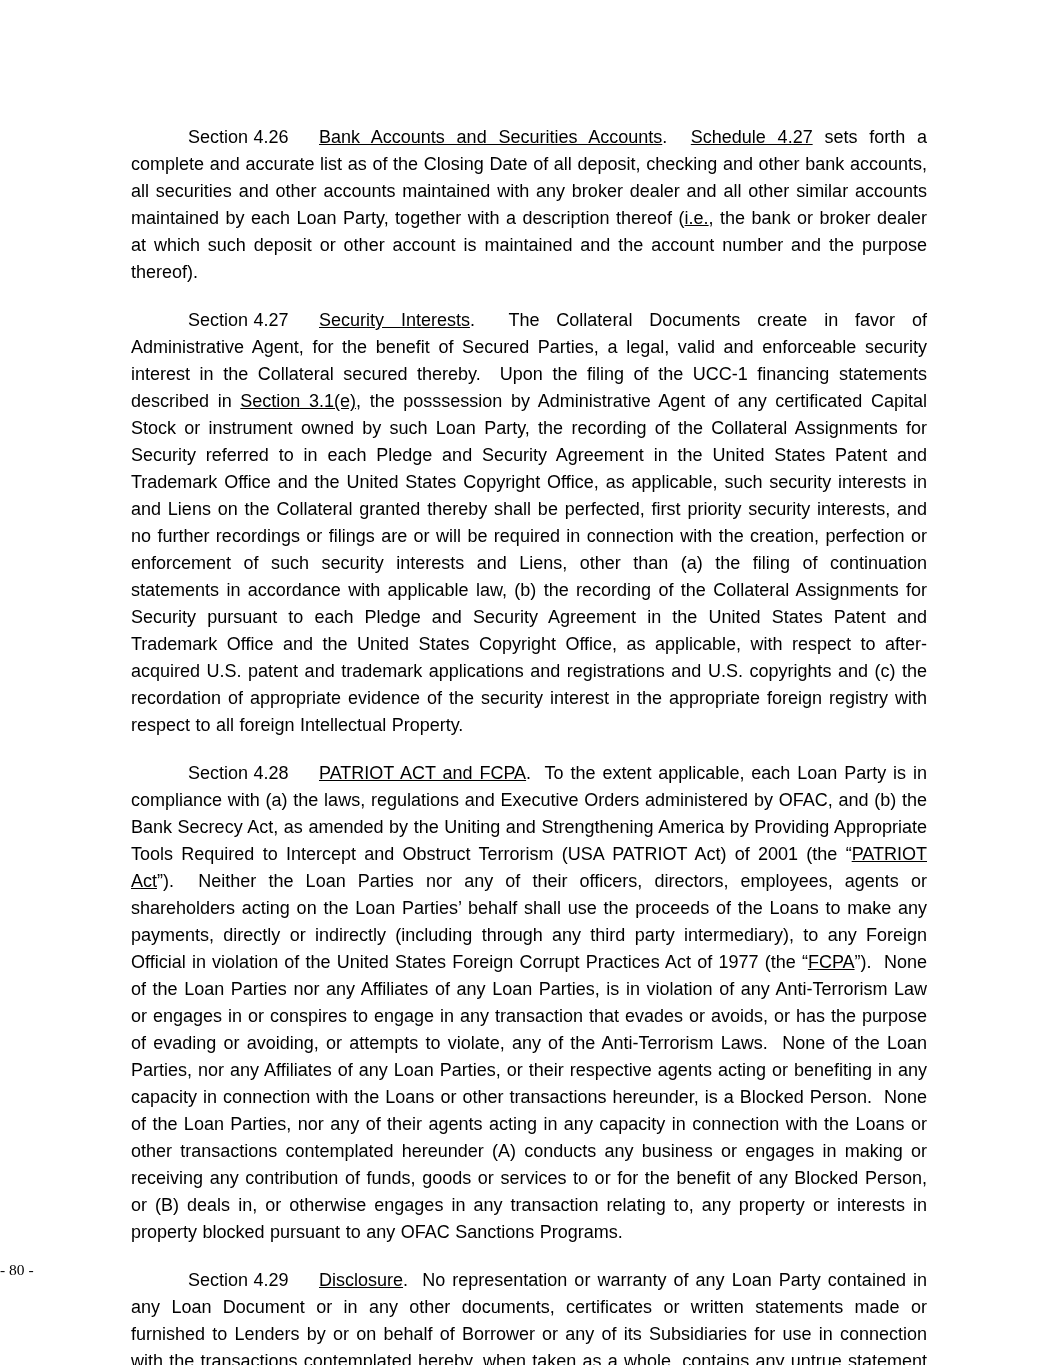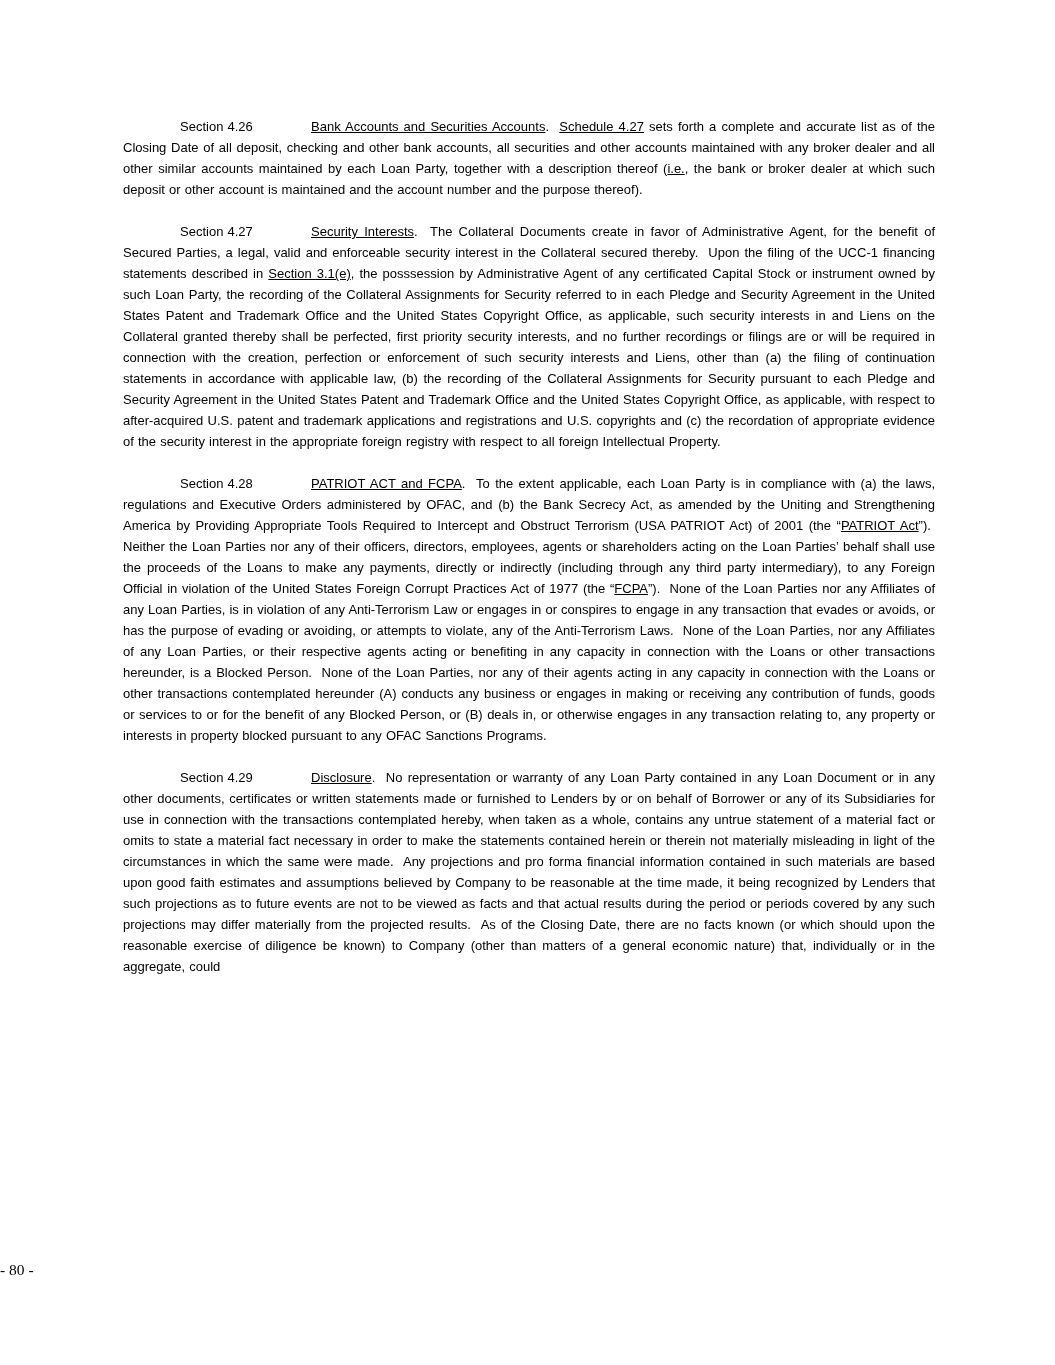--- a/index.html
+++ b/index.html
@@ -21,23 +21,23 @@
     background: #ffffff;
     overflow: hidden;
   }
   .doc-body {
     position: absolute;
     left: 123px;
     top: 116px;
     width: 812px;
   }
   .para {
-    margin: 0;
-    font-size: 13px;
-    line-height: 21px;
+    margin: 8px;
+    font-size: 18px;
+    line-height: 27px;
     text-align: justify;
     text-indent: 57px;
     word-spacing: 0.5px;
   }
   .para + .para { margin-top: 21px; }
   .section-label {
     display: inline-block;
     width: 131px;
     text-indent: 0;
   }

